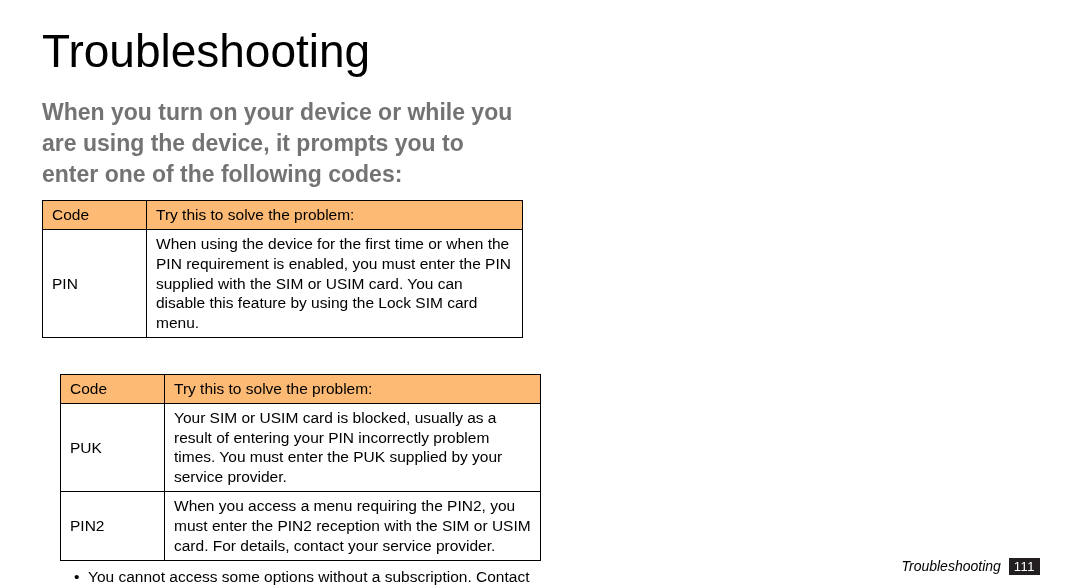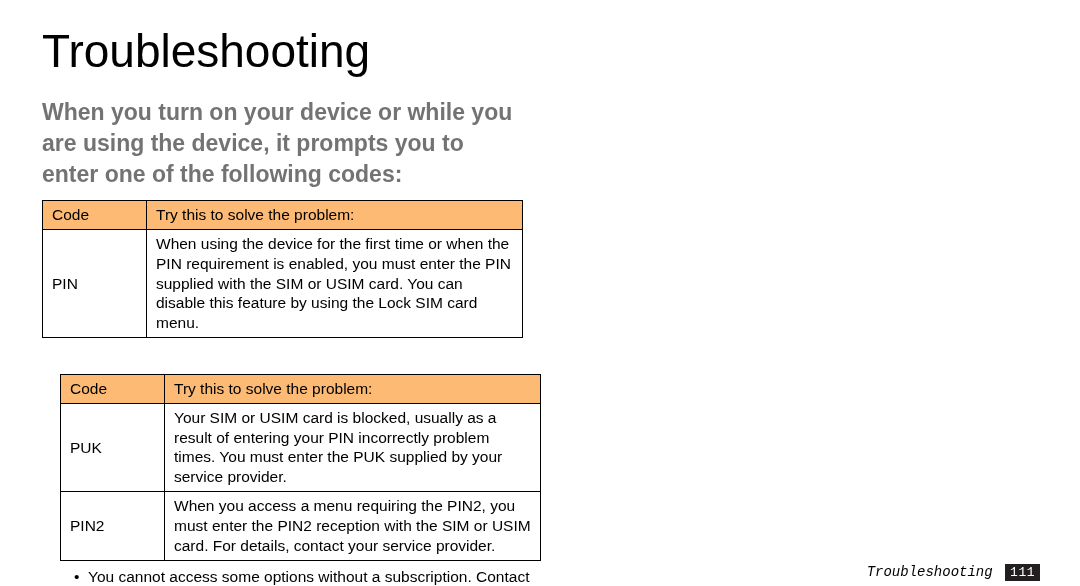--- a/index.html
+++ b/index.html
@@ -80,25 +80,24 @@
   }
   ul.bullets li::before {
     content: "•";
     position: absolute;
     left: 0;
     top: 0;
   }
   .footer {
     position: absolute;
     right: 40px;
-    bottom: 4px;
+    bottom: 10px;
     font-size: 14px;
     font-style: italic;
     color: #000;
-    font-family: Liberation Mono, monospace;
   }
   .footer .pg {
     font-style: normal;
     color: #fff;
     background: #231f20;
     padding: 1px 5px;
     margin-left: 4px;
     font-size: 13px;
     letter-spacing: 0.5px;
   }

